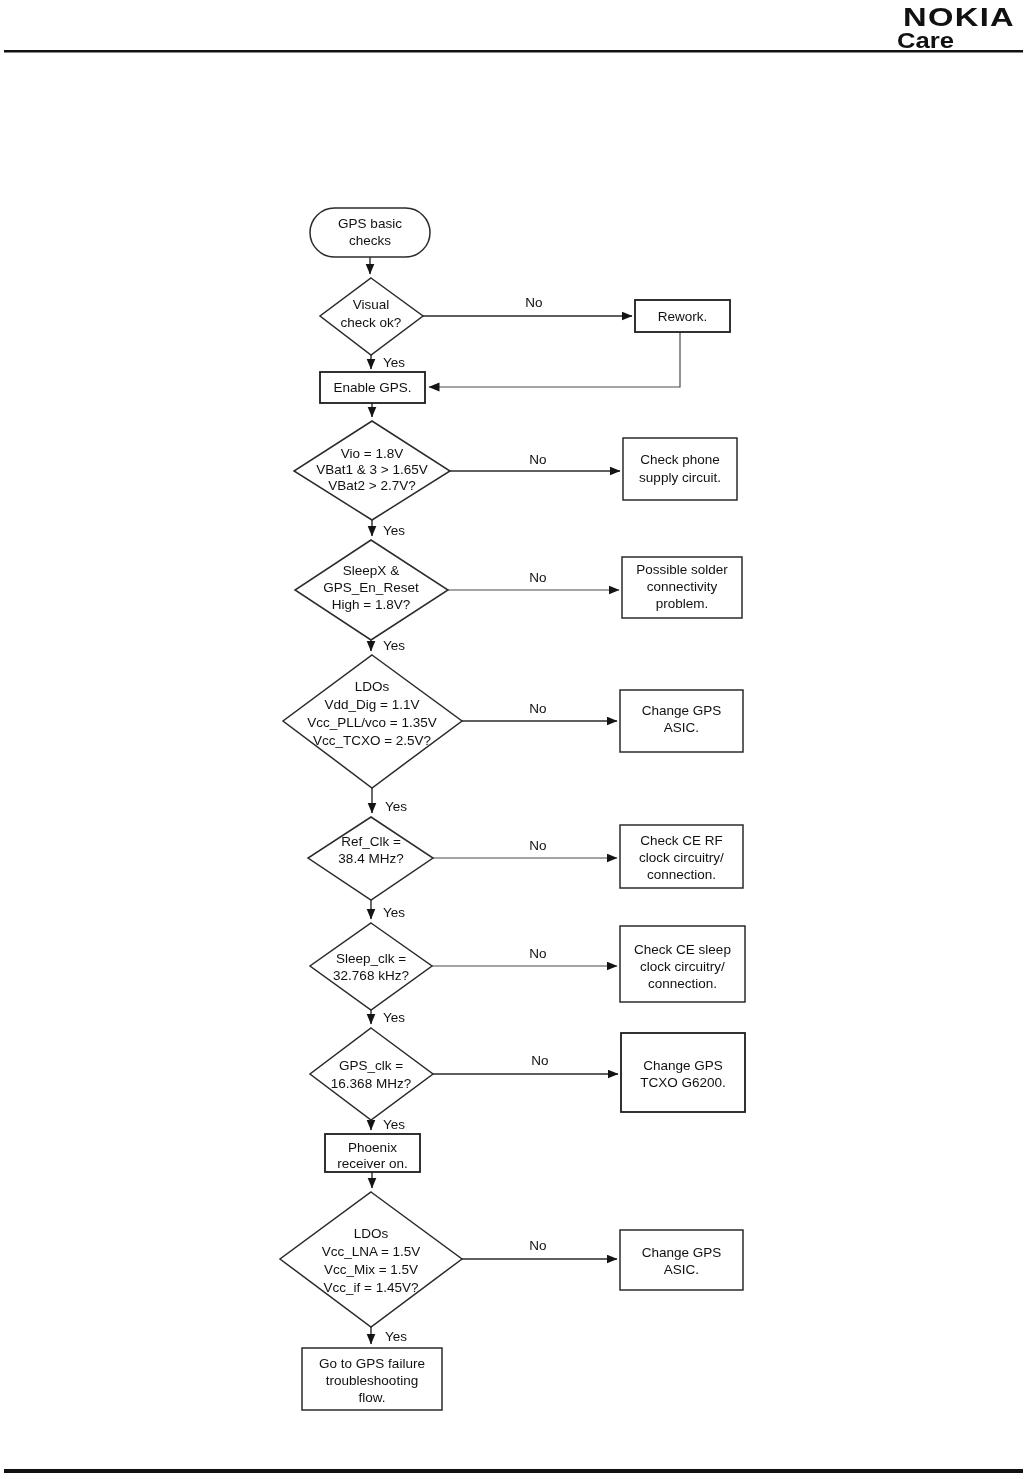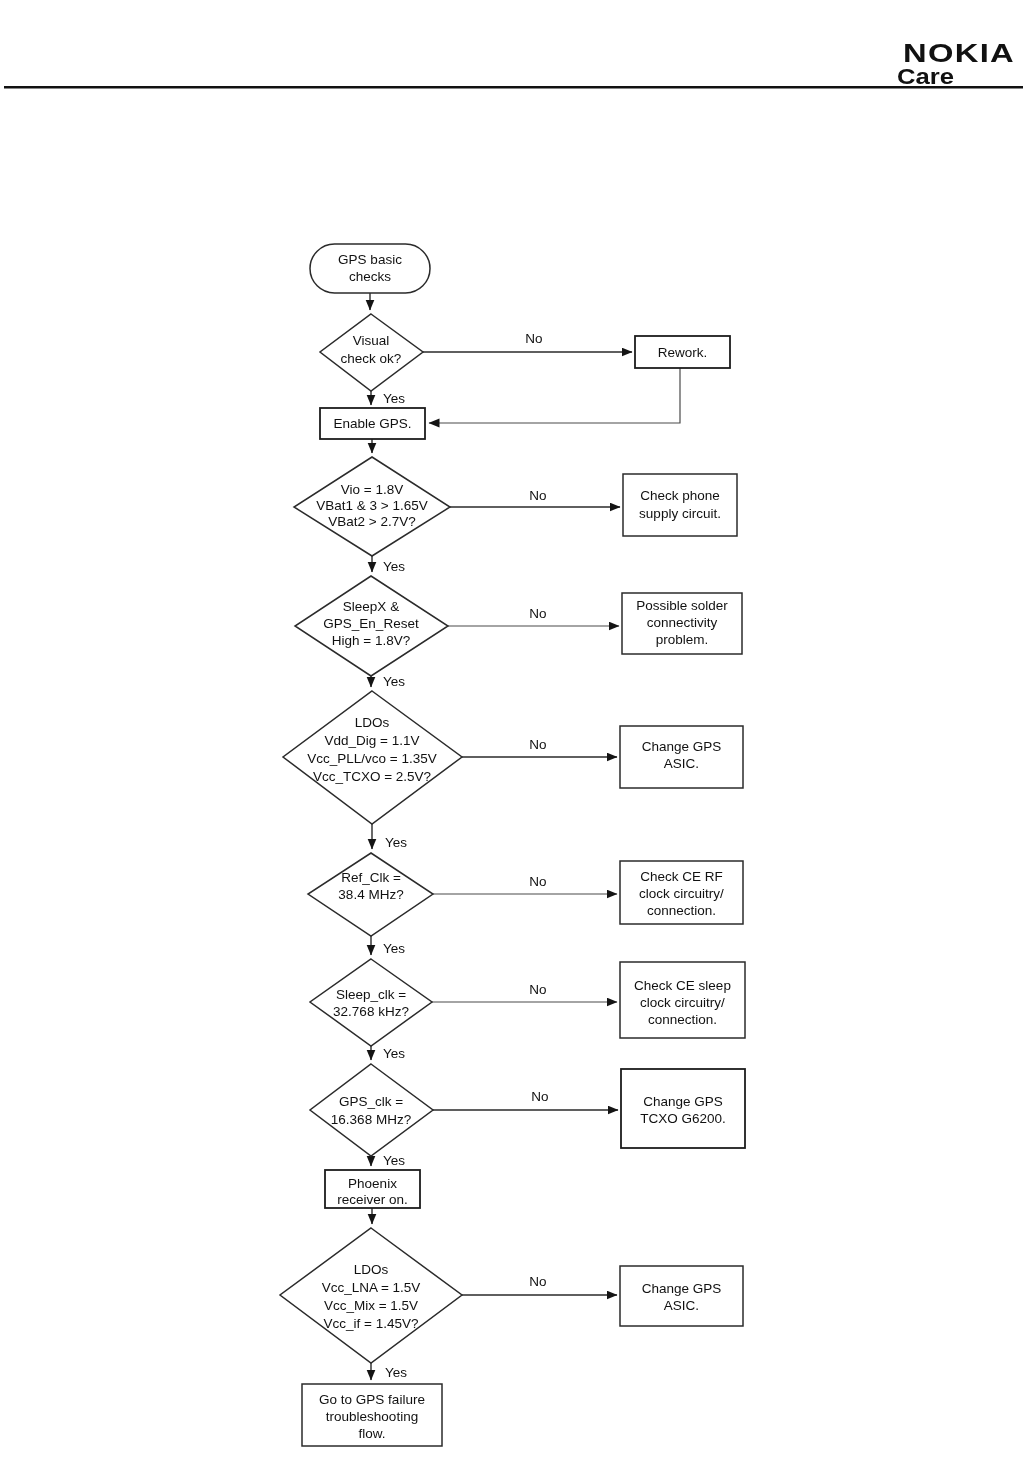--- a/index.html
+++ b/index.html
@@ -1,17 +1,17 @@
 <!DOCTYPE html>
 <html><head>
 <meta charset="utf-8">
 <style>
   html, body { margin: 0; padding: 0; background: #ffffff; }
   body { width: 1027px; height: 1479px; position: relative; font-family: "Liberation Sans", sans-serif; }
-  #page { position: absolute; inset: 0; margin-top: 36px; }
+  #page { position: absolute; inset: 0; }
   svg { display: block; }
   svg text { font-family: "Liberation Sans", sans-serif; fill: #111111; }
   .shape   { fill: #ffffff; stroke: #2b2b2b; stroke-width: 1.5; }
   .shape-heavy { fill: #ffffff; stroke: #1c1c1c; stroke-width: 1.8; }
   .edge    { fill: none; stroke: #2a2a2a; stroke-width: 1.4; }
   .edge-thin { fill: none; stroke: #4a4a4a; stroke-width: 1.2; }
   .node-text  { font-size: 13.5px; text-anchor: middle; }
   .edge-label { font-size: 13.5px; }
   .lbl-no  { text-anchor: middle; }
   .lbl-yes { text-anchor: start; }

